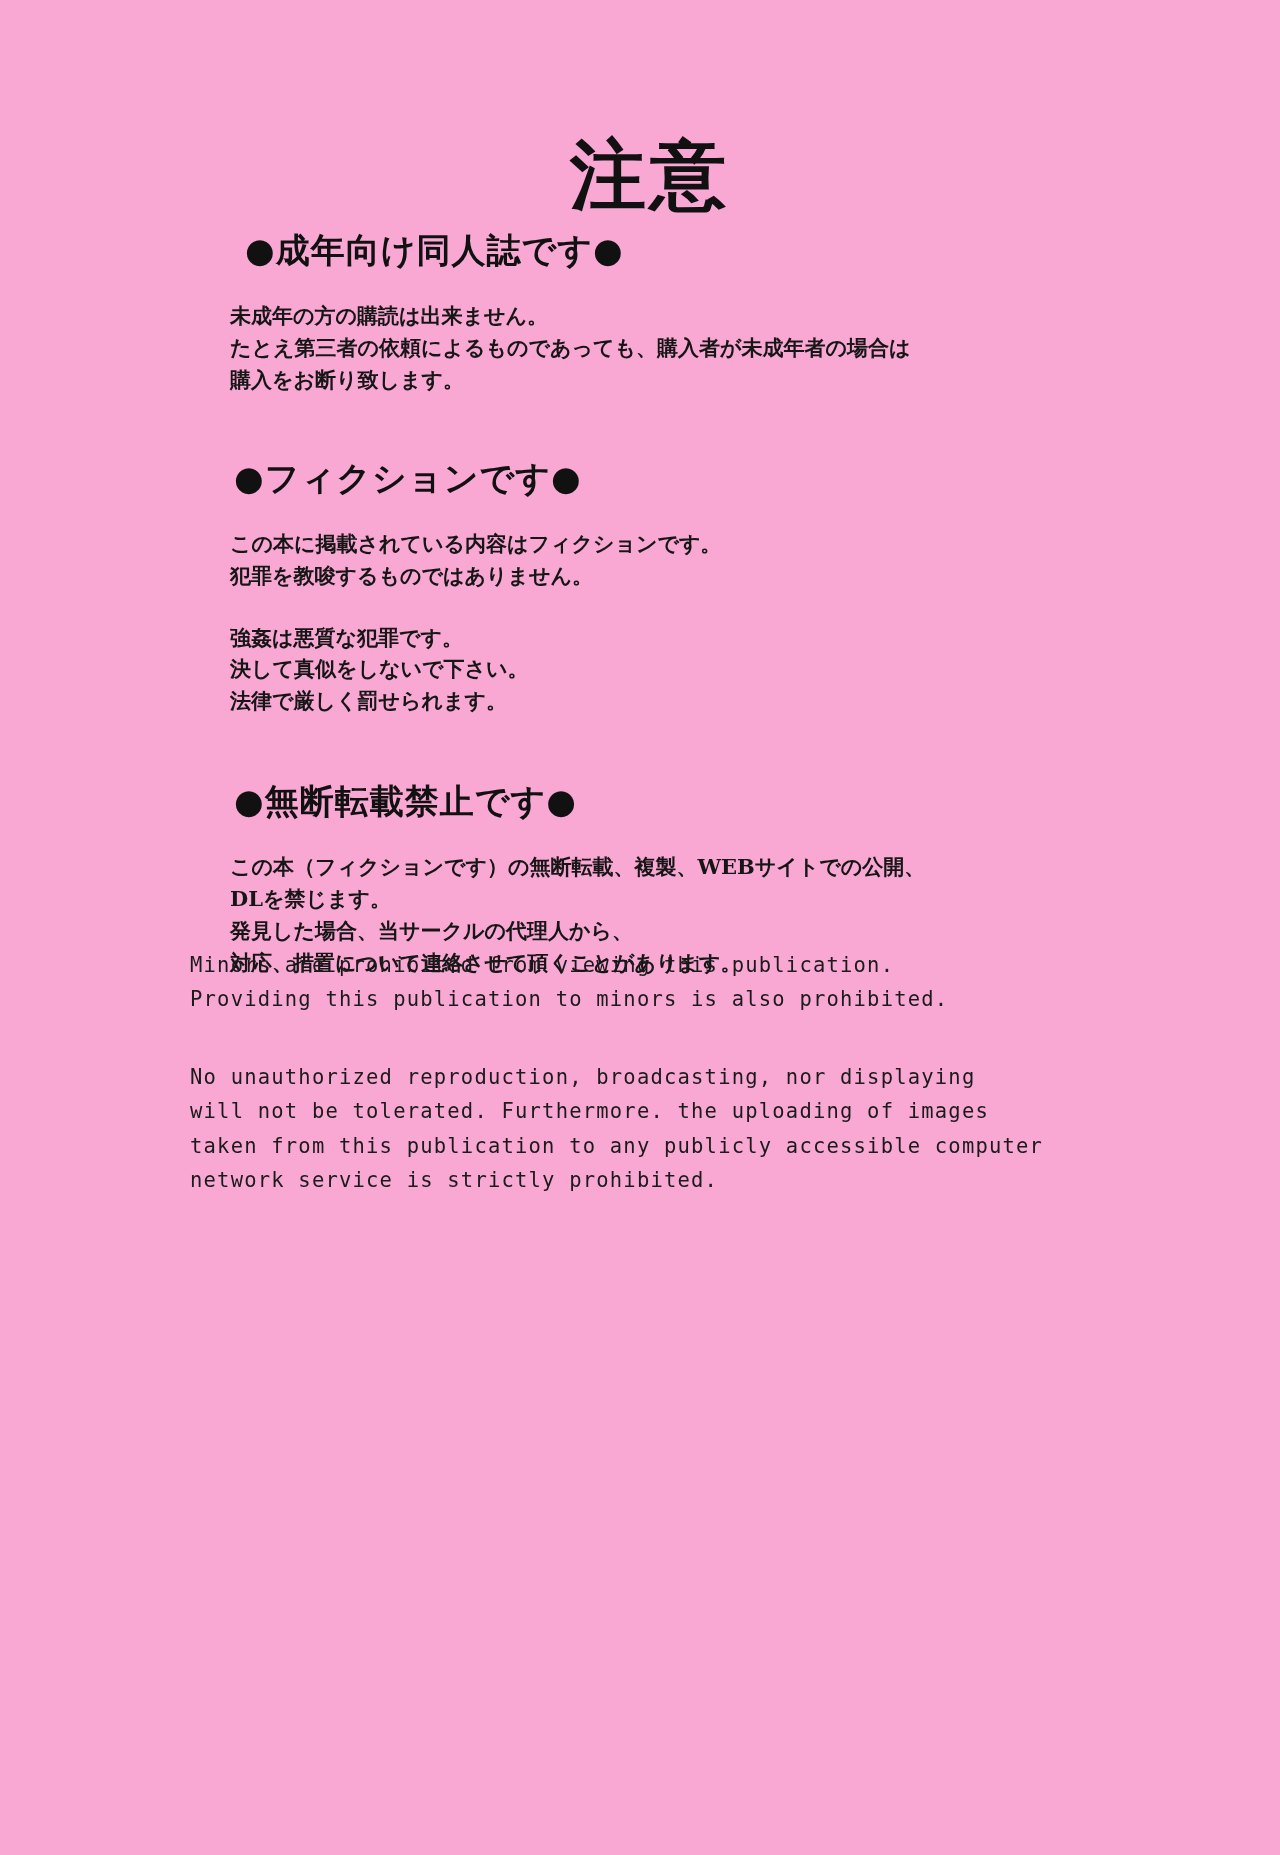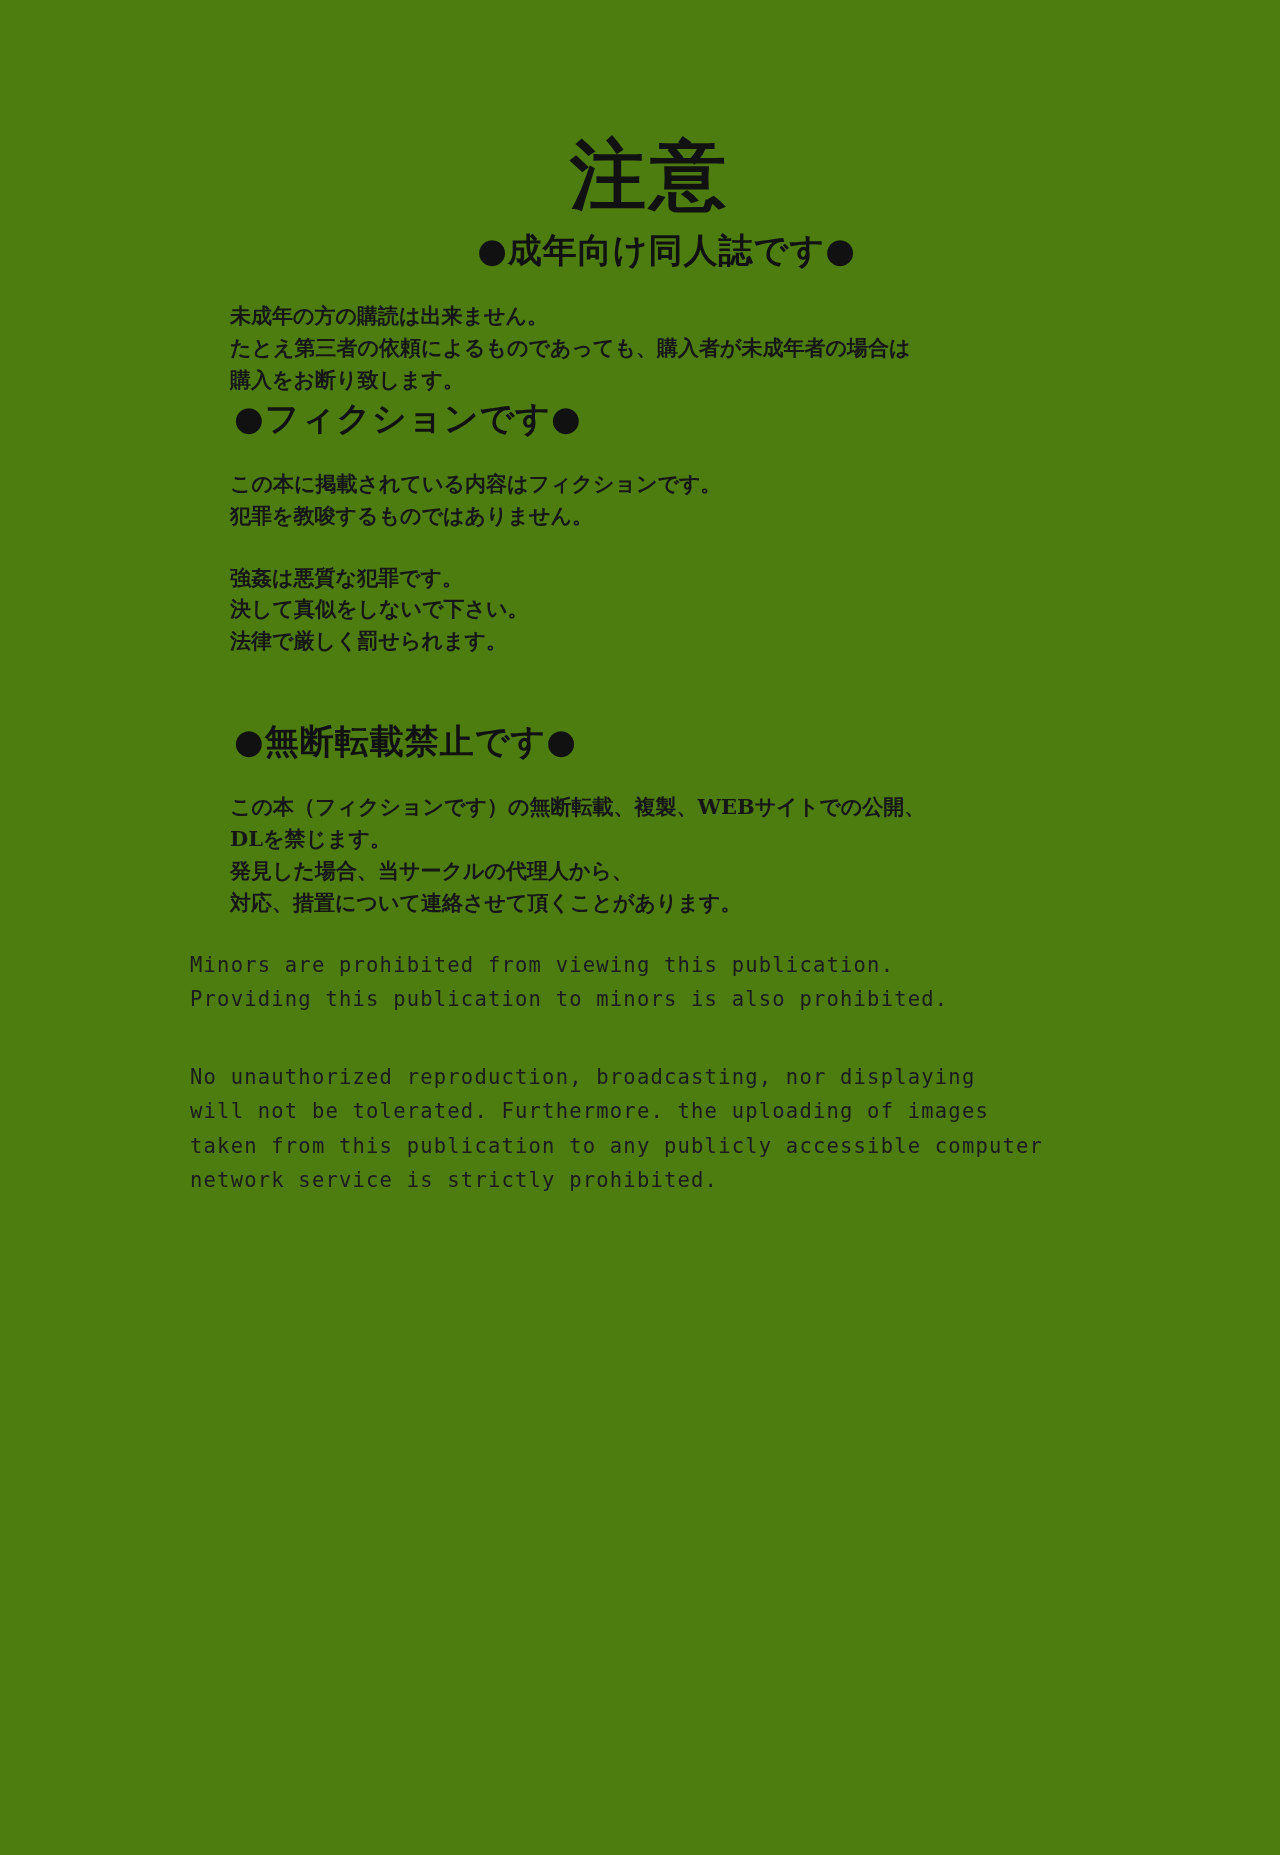--- a/index.html
+++ b/index.html
@@ -14,21 +14,21 @@
     font-family: "Liberation Serif", serif;
     color: #1a1a1a;
     overflow: hidden;
   }
   .page {
     position: absolute;
     left: 0;
     top: 0;
     width: 1280px;
     height: 1855px;
-    background: #4d7c0f;
+    background: #f9a8d4;
   }
   .title {
     position: absolute;
     left: 0;
     top: 125px;
     width: 1280px;
     text-align: center;
     font-family: "DejaVu Sans", sans-serif;
     font-weight: bold;
     font-size: 76px;
@@ -57,24 +57,24 @@
     font-weight: bold;
     font-size: 21px;
     line-height: 1.52;
     color: #161616;
     margin: 0;
   }
   .jp-block .line {
     display: block;
     white-space: nowrap;
   }
-  .sec1-heading { margin-left: 17px; text-align: center; }
+  .sec1-heading { margin-left: 17px; }
   .sec1-body { margin-top: 26px; margin-left: 2px; }
 
-  .sec2-heading { margin-left: 6px; }
+  .sec2-heading { margin-top: 60px; margin-left: 6px; }
   .sec2-body { margin-top: 26px; margin-left: 2px; }
   .sec2-body2 { margin-top: 30px; margin-left: 2px; }
 
   .sec3-heading { margin-top: 62px; margin-left: 6px; }
   .sec3-body { margin-top: 26px; margin-left: 2px; }
 
   .en-block {
     position: absolute;
     left: 142px;
     width: 940px;

